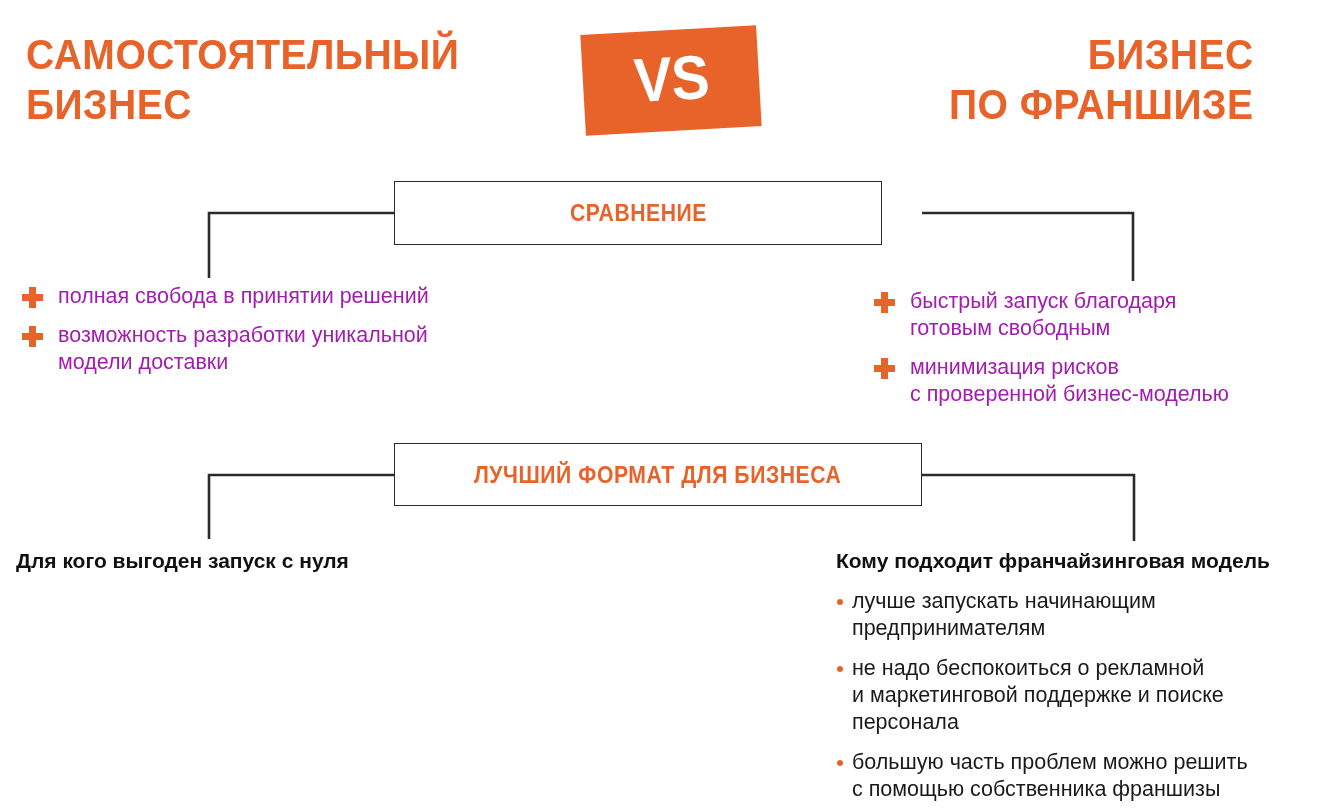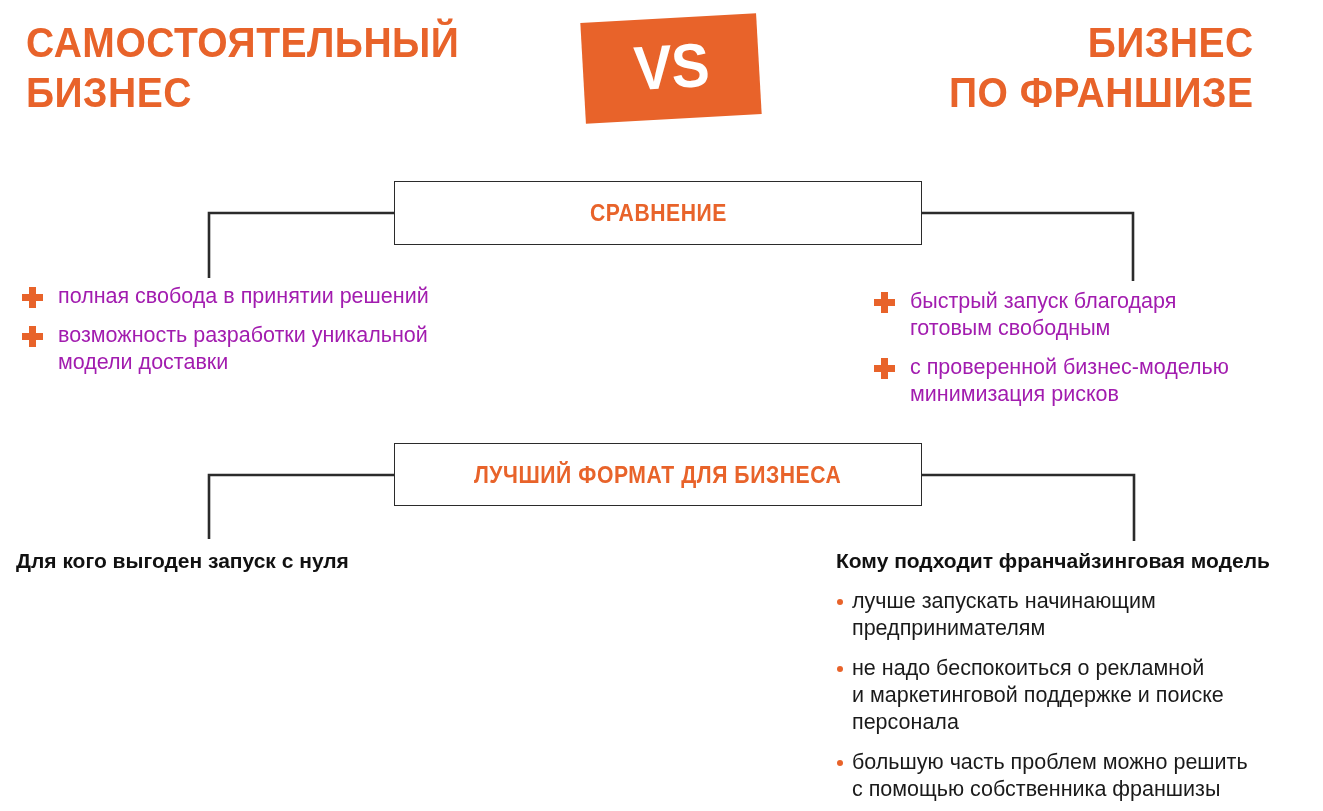--- a/index.html
+++ b/index.html
@@ -20,21 +20,21 @@
 
   .stage {
     position: absolute;
     inset: 0;
   }
 
   
   .headline-row {
     position: absolute;
     left: 0;
-    top: 4px;
+    top: 16px;
     width: 1280px;
     height: 150px;
   }
   .title {
     position: absolute;
     top: 14px;
     color: #E8632A;
     font-family: "Liberation Sans Narrow", "Liberation Sans", "DejaVu Sans Condensed", sans-serif;
     font-weight: bold;
     font-size: 42px;
@@ -104,21 +104,21 @@
     font-size: 23px;
     line-height: 26px;
     letter-spacing: 0.6px;
     text-transform: uppercase;
     transform: scaleX(0.92);
     white-space: nowrap;
   }
   #box-compare {
     left: 394px;
     top: 181px;
-    width: 528px;
+    width: 488px;
     height: 64px;
   }
   #box-format {
     left: 394px;
     top: 443px;
     width: 528px;
     height: 63px;
     text-align: right;
   }
 
@@ -252,22 +252,22 @@
   </ul>
 
   <ul class="plus-list" id="plus-list-right">
     <li class="plus-item">
       <span class="plus-icon"></span>
       <span class="txt-line">быстрый запуск благодаря</span>
       <span class="txt-line">готовым свободным</span>
     </li>
     <li class="plus-item">
       <span class="plus-icon"></span>
+      <span class="txt-line">минимизация рисков</span>
       <span class="txt-line">с проверенной бизнес-моделью</span>
-      <span class="txt-line">минимизация рисков</span>
     </li>
   </ul>
 
   <div class="section-box" id="box-format">
     <span class="box-label">ЛУЧШИЙ ФОРМАТ ДЛЯ БИЗНЕСА</span>
   </div>
 
   <div class="bottom-col" id="bottom-col-left">
     <h3 class="col-heading">Для кого выгоден запуск с нуля</h3>
   </div>

